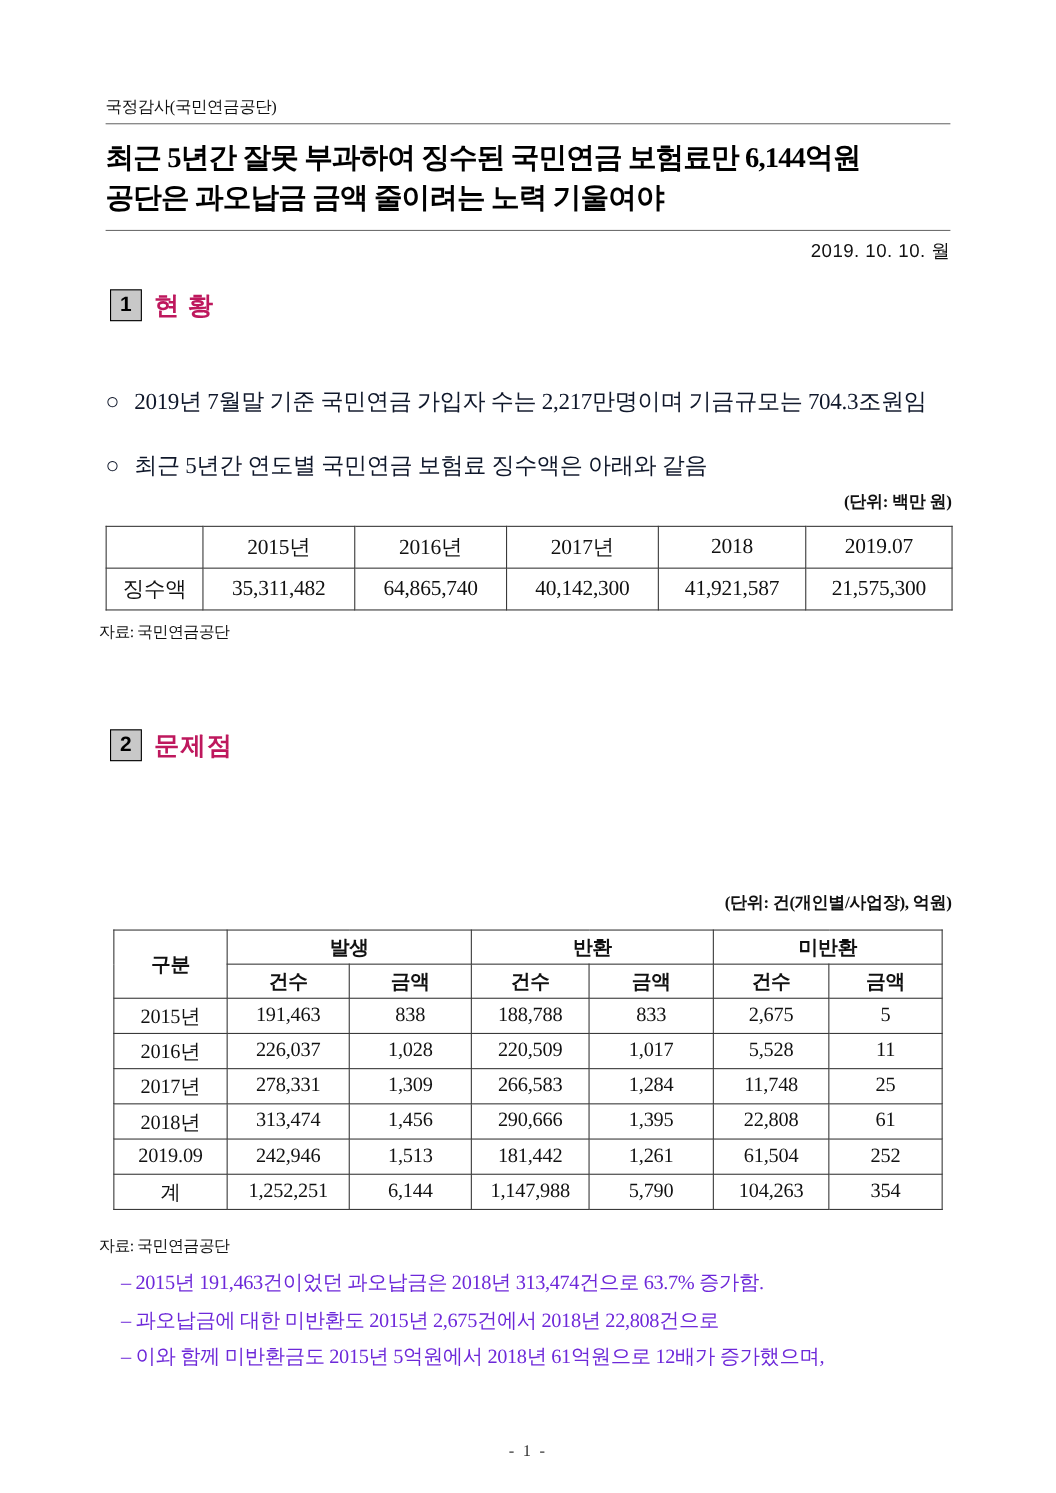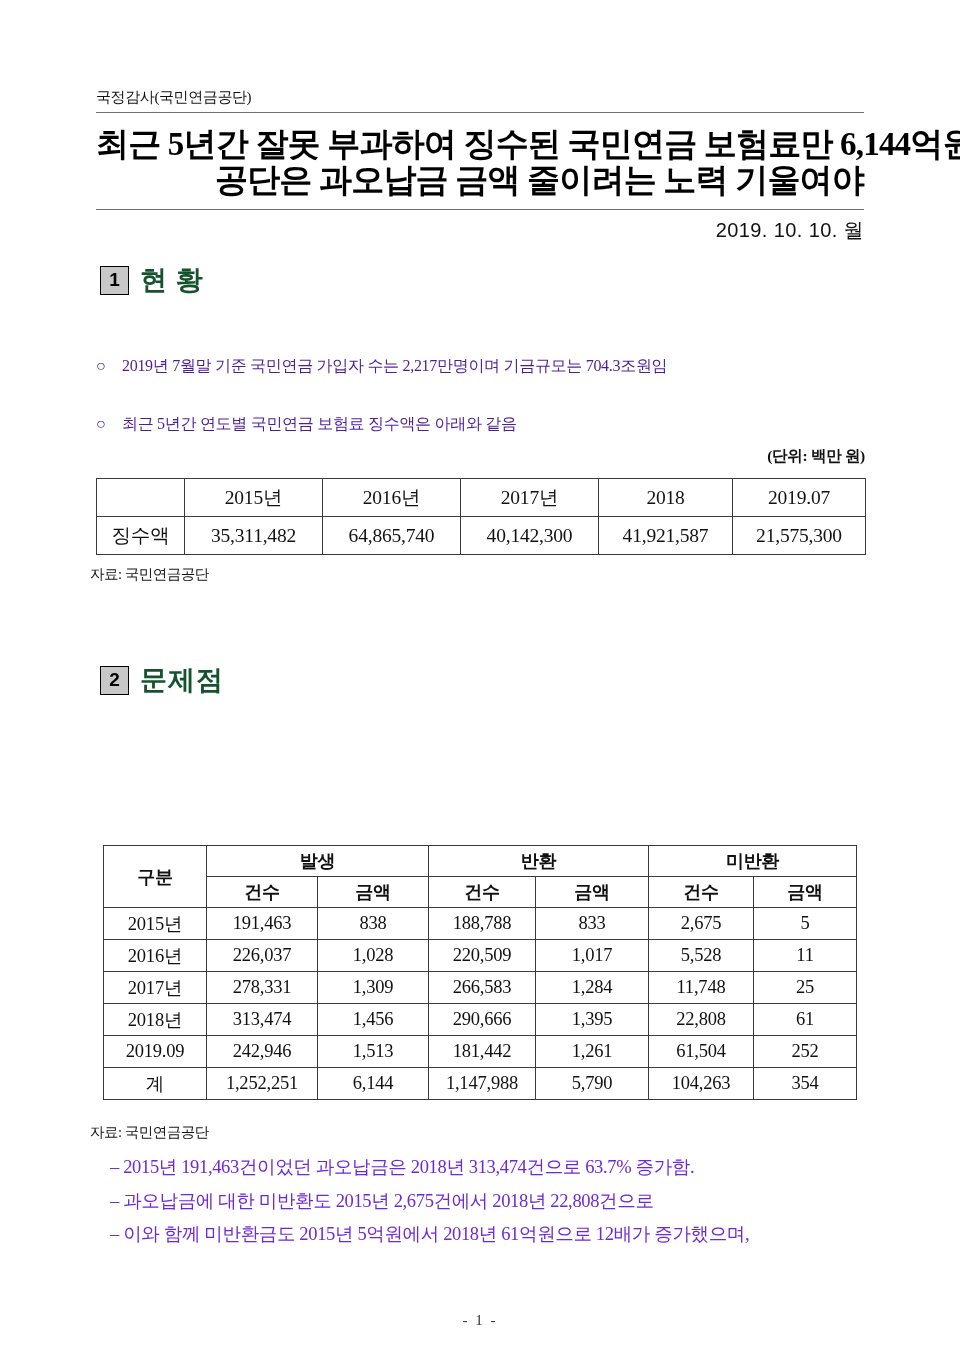--- a/index.html
+++ b/index.html
@@ -29,32 +29,32 @@
     font-size: 15px;
     letter-spacing: -0.4px;
     color: #111;
     padding-bottom: 5px;
   }
   .rule-thin {
     border-top: 1px solid #6f6f6f;
     height: 0;
   }
   .doc-title {
-    text-align: right;
-    font-weight: bold;
-    font-size: 33px;
+    text-align: left;
+    font-weight: bold;
+    font-size: 26px;
     line-height: 36px;
     letter-spacing: -0.8px;
     padding: 13px 0 11px 0;
     color: #000;
   }
   .doc-title .line { display: block; white-space: nowrap; }
   .doc-date {
     text-align: right;
-    font-size: 20px;
+    font-size: 17px;
     letter-spacing: 0.4px;
     padding-top: 7px;
     font-family: "Liberation Sans", sans-serif;
     color: #111;
   }
 
   
   .section-head {
     position: absolute;
     display: flex;
@@ -69,33 +69,33 @@
     display: flex;
     align-items: center;
     justify-content: center;
     font-family: "Liberation Sans", sans-serif;
     font-size: 19px;
     font-weight: bold;
     color: #000;
     box-sizing: border-box;
   }
   .section-title {
-    font-size: 27px;
+    font-size: 23px;
     font-weight: bold;
     letter-spacing: 1px;
-    color: #14532d;
+    color: #be185d;
   }
 
   
   .para {
     position: absolute;
-    font-size: 16px;
+    font-size: 21px;
     line-height: 31px;
     letter-spacing: -0.3px;
-    color: #4c1d95;
+    color: #0f172a;
     font-family: Liberation Serif, serif;
   }
   .para .marker {
     display: inline-block;
     width: 26px;
   }
   .para-hang {
     position: absolute;
     font-size: 18.5px;
     line-height: 33px;
@@ -257,20 +257,21 @@
   </table>
 
   <div class="src-note" style="left:90px; top:565px;">자료: 국민연금공단</div>
 
   <div class="section-head" style="left:100px; top:662px;">
     <span class="section-num">2</span>
     <span class="section-title">문제점</span>
   </div>
 
 
+  <div class="unit-note" style="left:400px; top:810px; width:465px;">(단위: 건(개인별/사업장), 억원)</div>
 
   <table class="doc-table" id="table-overpayment">
     <colgroup>
       <col style="width:103px">
       <col style="width:111px">
       <col style="width:111px">
       <col style="width:107px">
       <col style="width:113px">
       <col style="width:105px">
       <col style="width:103px">

